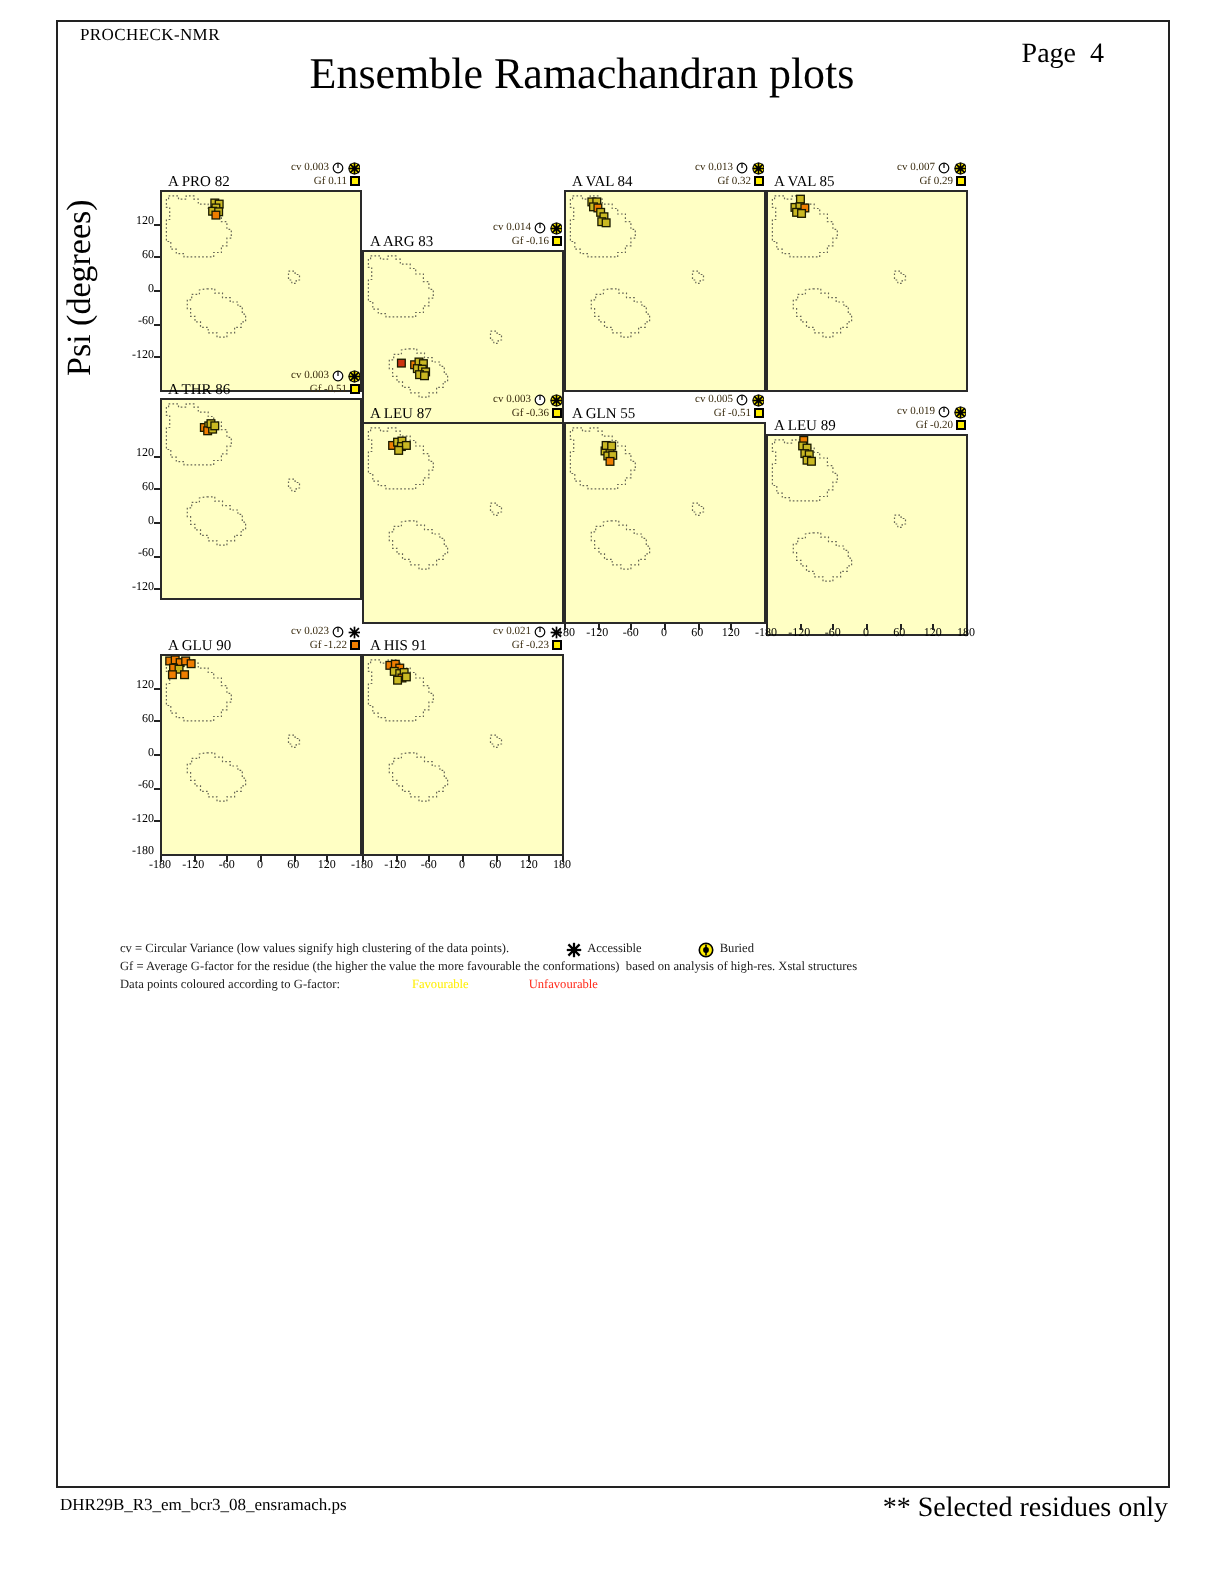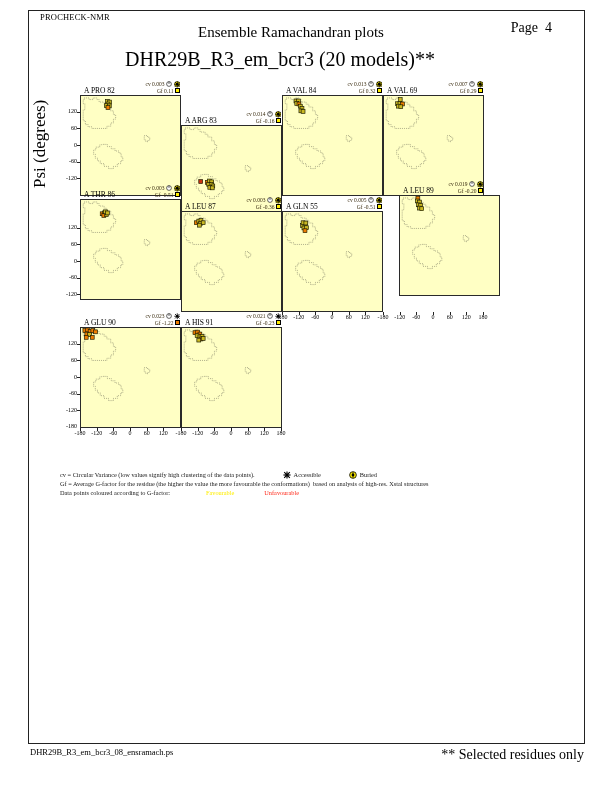--- a/index.html
+++ b/index.html
@@ -5,21 +5,21 @@
   * { margin:0; padding:0; box-sizing:border-box; }
   html,body { background:#fff; }
   .page {
     position:relative; width:612px; height:792px; background:#ffffff;
     font-family:"Liberation Serif", serif; color:#000; overflow:hidden;
   }
   .border-box { position:absolute; left:28px; top:10px; width:557px; height:734px;
     border:1.2px solid #222; }
   .app-name { position:absolute; left:40px; top:12px; font-size:8.5px; letter-spacing:.2px; }
   .page-num { position:absolute; right:60px; top:20px; font-size:14px; white-space:pre; }
-  .title { position:absolute; left:0; top:24px; width:582px; text-align:center; font-size:15px; }
+  .title { position:absolute; left:0; top:24px; width:582px; text-align:center; font-size:22px; }
   .subtitle { position:absolute; left:0; top:48px; width:560px; text-align:center; font-size:20px; }
   .plot-cell { position:absolute; width:101px; }
   .cell-head { position:relative; height:13px; }
   .residue-label { position:absolute; left:4px; bottom:0; font-size:7.5px; white-space:nowrap; }
   .anno { position:absolute; right:1px; top:-1px; font-size:5.5px; line-height:6.5px;
     text-align:right; color:#3a2c10; }
   .anno-row { display:flex; align-items:center; justify-content:flex-end; gap:1.5px; height:6.5px; }
   .plot-box { position:relative; width:101px; height:101px; border:1px solid #2a2a2a; }
   .plot-box svg { position:absolute; left:0; top:0; width:100%; height:100%; display:block; }
   .ytick { position:absolute; font-size:6px; text-align:right; width:18px; }
@@ -38,21 +38,20 @@
 </style>
 </head>
 <body>
 
 <div class="page">
   <div class="border-box"></div>
 
   <div class="app-name">PROCHECK-NMR</div>
   <div class="page-num">Page  4</div>
   <div class="title">Ensemble Ramachandran plots</div>
-  <div class="subtitle">DHR29B_R3_em_bcr3 (20 models)**</div>
 
   <div id="plot-grid">
       <div class="plot-cell" style="left: 80px; top: 82px;">
         <div class="cell-head">
           <span class="residue-label">A PRO 82</span>
           <div class="anno">
             <div class="anno-row">
               <span>cv 0.003</span>
               <svg viewBox="0 0 10 10" width="6" height="6">
                 <circle cx="5" cy="5" r="4" fill="#fff" stroke="#000" stroke-width="1"></circle>
@@ -181,21 +180,21 @@
             <rect x="51" y="22" width="14" height="14" fill="#ef7d00" stroke="#1a1a00" stroke-width="2.4"></rect>
             <rect x="56" y="30" width="14" height="14" fill="#c9b822" stroke="#1a1a00" stroke-width="2.4"></rect>
             <rect x="62" y="38" width="14" height="14" fill="#c9b822" stroke="#1a1a00" stroke-width="2.4"></rect>
             <rect x="58" y="47" width="14" height="14" fill="#c9b822" stroke="#1a1a00" stroke-width="2.4"></rect>
             <rect x="66" y="49" width="14" height="14" fill="#c9b822" stroke="#1a1a00" stroke-width="2.4"></rect>
           </svg>
         </div>
       </div>
       <div class="plot-cell" style="left: 383px; top: 82px;">
         <div class="cell-head">
-          <span class="residue-label">A VAL 69</span>
+          <span class="residue-label">A VAL 85</span>
           <div class="anno">
             <div class="anno-row">
               <span>cv 0.007</span>
               <svg viewBox="0 0 10 10" width="6" height="6">
                 <circle cx="5" cy="5" r="4" fill="#fff" stroke="#000" stroke-width="1"></circle>
                 <line x1="5" y1="5" x2="5" y2="1" stroke="#000" stroke-width="1"></line>
               </svg>
               <svg viewBox="0 0 10 10" width="6.5" height="6.5">
                 <circle cx="5" cy="5" r="4.3" fill="#ffee00" stroke="#000" stroke-width="0.8"></circle>
                 <g stroke="#000" stroke-width="1.3">
@@ -366,21 +365,21 @@
       <div class="xtick" style="left: 288.667px; top: 314px;">-120</div>
       <div class="tickmark" style="left: 298.667px; top: 312px; width: 1px; height: 3px;"></div>
       <div class="xtick" style="left: 305.333px; top: 314px;">-60</div>
       <div class="tickmark" style="left: 315.333px; top: 312px; width: 1px; height: 3px;"></div>
       <div class="xtick" style="left: 322px; top: 314px;">0</div>
       <div class="tickmark" style="left: 332px; top: 312px; width: 1px; height: 3px;"></div>
       <div class="xtick" style="left: 338.667px; top: 314px;">60</div>
       <div class="tickmark" style="left: 348.667px; top: 312px; width: 1px; height: 3px;"></div>
       <div class="xtick" style="left: 355.333px; top: 314px;">120</div>
       <div class="tickmark" style="left: 365.333px; top: 312px; width: 1px; height: 3px;"></div>
-      <div class="plot-cell" style="left: 383px; top: 182px; padding-left: 16px;">
+      <div class="plot-cell" style="left: 383px; top: 204px;">
         <div class="cell-head">
           <span class="residue-label">A LEU 89</span>
           <div class="anno">
             <div class="anno-row">
               <span>cv 0.019</span>
               <svg viewBox="0 0 10 10" width="6" height="6">
                 <circle cx="5" cy="5" r="4" fill="#fff" stroke="#000" stroke-width="1"></circle>
                 <line x1="5" y1="5" x2="5" y2="1" stroke="#000" stroke-width="1"></line>
               </svg>
               <svg viewBox="0 0 10 10" width="6.5" height="6.5">

